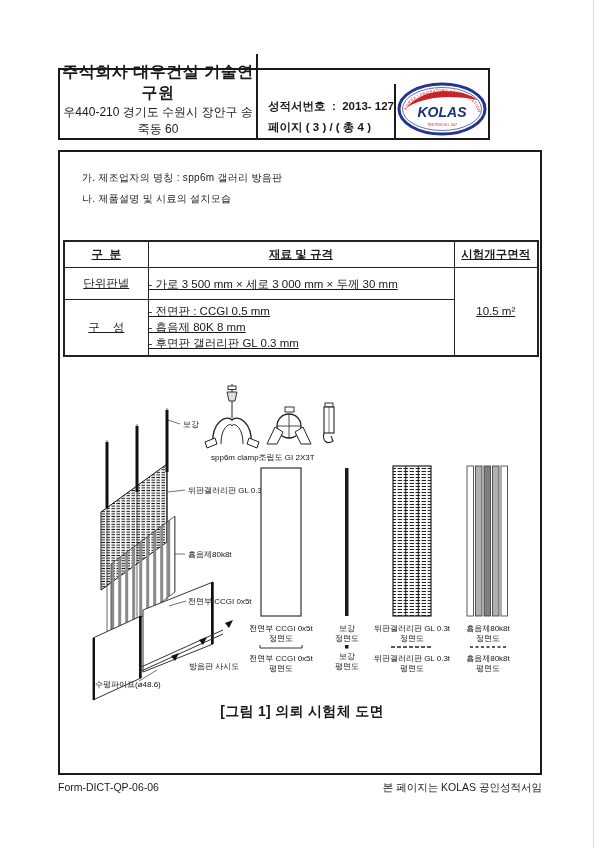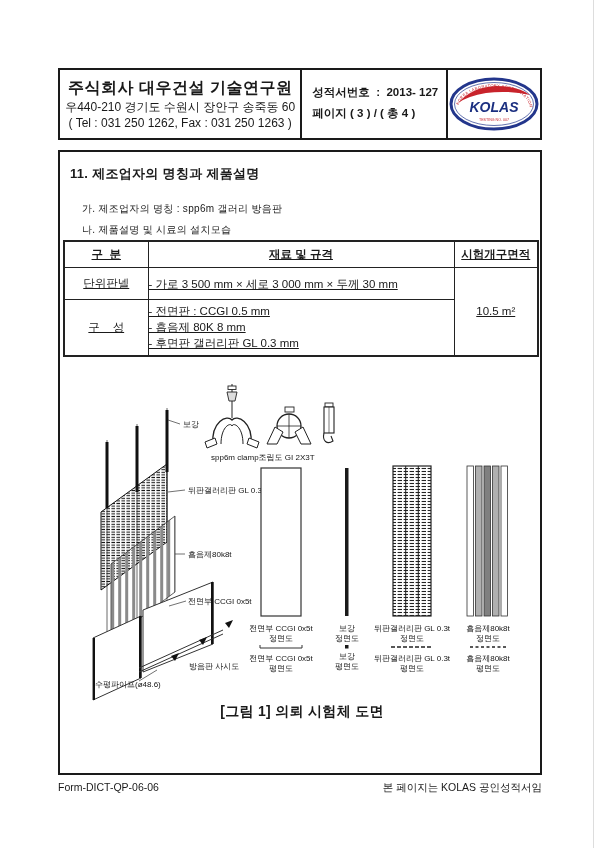--- a/index.html
+++ b/index.html
@@ -3,22 +3,22 @@
 <meta charset="utf-8">
 <style>
   html,body{margin:0;padding:0;}
   body{
     width:600px;height:848px;position:relative;background:#ffffff;
     font-family:"Liberation Sans","DejaVu Sans",sans-serif;color:#1a1a1a;
     overflow:hidden;
   }
   .scan-edge{position:absolute;right:6px;top:0;width:1px;height:848px;background:#ddd;}
   
-  .header-box{position:absolute;left:58px;top:68px;width:484px;height:72px;
-    border:2px solid #1a1a1a;display:flex;box-sizing:border-box;background:#fff;}
+  .header-box{position:absolute;left:58px;top:68px;width:432px;height:72px;
+    border:2px solid #1a1a1a;display:flex;box-sizing:border-box;background:#fff;align-items:flex-end;}
   .h-left{width:243px;border-right:2px solid #1a1a1a;box-sizing:border-box;
     text-align:center;padding-top:8px;}
   .company{font-size:16px;font-weight:700;letter-spacing:.5px;}
   .addr,.contact{font-size:12px;font-weight:500;margin-top:0;}
   .h-mid{width:146px;border-right:2px solid #1a1a1a;box-sizing:border-box;
     padding:12px 0 0 10px;font-size:11.5px;font-weight:600;}
   .h-mid div{line-height:21px;white-space:pre;}
   .h-right{flex:1;display:flex;align-items:center;justify-content:center;}
   
   .main-box{position:absolute;left:58px;top:150px;width:484px;height:625px;
@@ -48,21 +48,20 @@
 </style>
 </head>
 <body>
 
 <div class="scan-edge"></div>
 
 <div class="header-box">
   <div class="h-left">
     <div class="company">주식회사 대우건설 기술연구원</div>
     <div class="addr">우440-210 경기도 수원시 장안구 송죽동 60</div>
-    <div class="contact">( Tel : 031 250 1262, Fax : 031 250 1263 )</div>
   </div>
   <div class="h-mid">
     <div>성적서번호  :  2013- 127</div>
     <div>페이지 ( 3 ) / ( 총 4 )</div>
   </div>
   <div class="h-right">
     <svg width="92" height="58" viewBox="0 0 92 58">
       <defs>
         <path id="arcPath" d="M 10,34 A 36,22 0 0 1 82,34" fill="none"></path>
       </defs>
@@ -72,21 +71,20 @@
         <textPath href="#arcPath" startOffset="4">KOREA LABORATORY ACCREDITATION SCHEME</textPath>
       </text>
       <path d="M10,28 Q24,12 48,11 Q70,11 82,20 Q60,15 38,18 Q20,21 10,28 Z" fill="#c8232b"></path>
       <text x="46" y="37" text-anchor="middle" font-size="14" font-weight="bold" font-style="italic" fill="#1b2f80">KOLAS</text>
       <text x="46" y="46" text-anchor="middle" font-size="3.6" fill="#c8232b">TESTING NO. 007</text>
     </svg>
   </div>
 </div>
 
 <div class="main-box">
-  <div class="sec-title">11. 제조업자의 명칭과 제품설명</div>
   <div class="sec-item first">가. 제조업자의 명칭 : spp6m 갤러리 방음판</div>
   <div class="sec-item second">나. 제품설명 및 시료의 설치모습</div>
 
   <table class="spec">
     <colgroup>
         <col style="width:84px">
         <col style="width:306px">
         <col style="width:84px">
       </colgroup>
     <tbody>

